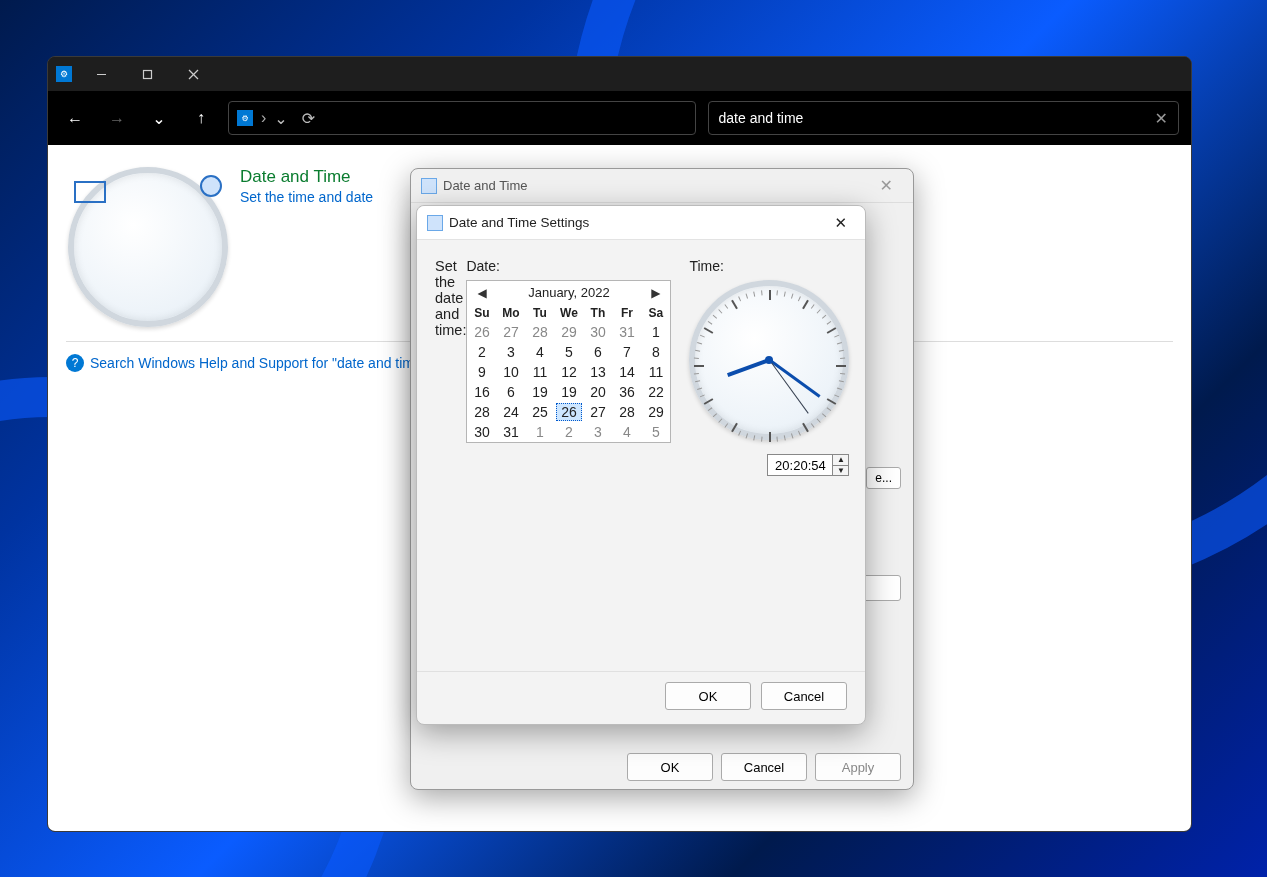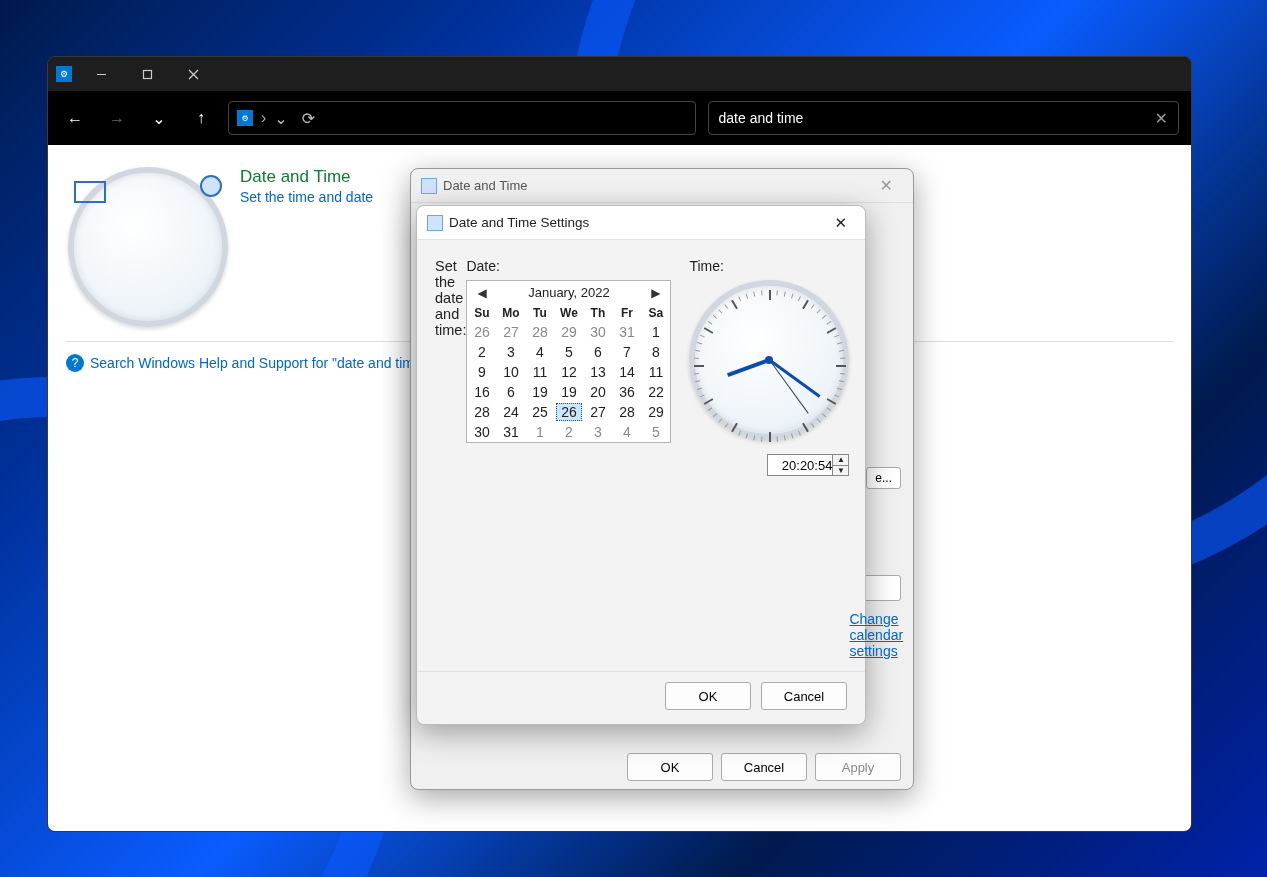--- a/index.html
+++ b/index.html
@@ -75,21 +75,21 @@
 .clockwrap { display:flex; flex-direction:column; align-items:center;}
 .clock { width:160px; height:160px; border-radius:50%; background:radial-gradient(circle at 40% 35%,#fff,#e5eef6); border:6px solid #d0d7de; position:relative; box-shadow:inset 0 0 8px rgba(0,0,0,.1), 0 2px 4px rgba(0,0,0,.15); }
 .tick { position:absolute; left:50%; top:4px; width:2px; height:10px; background:#555; transform-origin:center 76px; }
 .tick.minor { height:5px; width:1px; background:#999; }
 .hand { position:absolute; left:50%; top:50%; background:#0b4dad; transform-origin:center bottom; }
 .hand.h { width:4px; height:44px; margin-left:-2px; margin-top:-44px; transform:rotate(250deg); }
 .hand.m { width:3px; height:62px; margin-left:-1.5px; margin-top:-62px; transform:rotate(126deg); }
 .hand.s { width:1px; height:66px; margin-left:-0.5px; margin-top:-66px; background:#374151; transform:rotate(144deg); }
 .center-dot { position:absolute; left:50%; top:50%; width:8px; height:8px; margin:-4px; border-radius:50%; background:#0b4dad; }
 .time-spinner { display:flex; margin-top:14px; align-self:flex-end; }
-.time-input { width:66px; height:22px; border:1px solid #888; font-size:13px; text-align:right; background:#fff; }
+.time-input { width:66px; height:22px; border:1px solid #888; font-size:13px; text-align:center; background:#fff; }
 .spin { width:16px; display:flex; flex-direction:column; border:1px solid #888; border-left:none; }
 .spin div { flex:1; display:flex; align-items:center; justify-content:center; font-size:8px; background:#f4f4f4; }
 .spin div:first-child { border-bottom:1px solid #888; }
 .cal-link { color:#0066cc; text-decoration:underline; margin-top:auto; font-size:14px; }
 .d2-buttons { display:flex; gap:10px; justify-content:flex-end; padding:10px 18px 14px; border-top:1px solid #e0e0e0;}
 </style>
 </head>
 <body>
 <div class="bg-swirl s1"></div>
 <div class="bg-swirl s2"></div>
@@ -310,19 +310,18 @@
           <div class="time-spinner">
             <input class="time-input" value="20:20:54" style="">
             <div class="spin">
                 <div>▲</div>
                 <div>▼</div>
               </div>
           </div>
         </div>
       </div>
     </div>
-    <a class="cal-link">Change calendar settings</a>
   </div>
   <div class="d2-buttons">
     <div class="btn">OK</div>
     <div class="btn">Cancel</div>
   </div>
 </div>
 
 </body></html>

